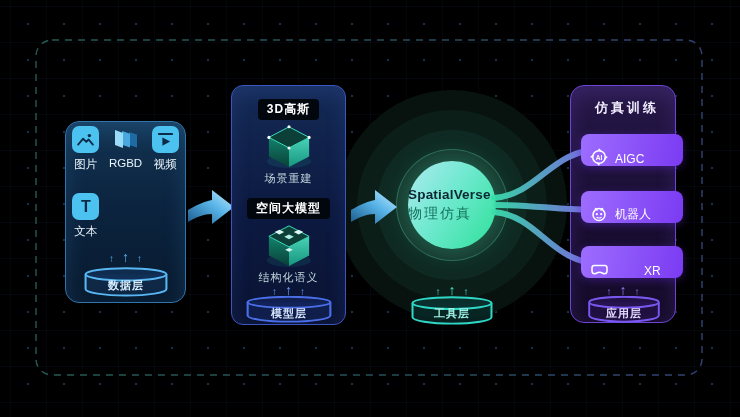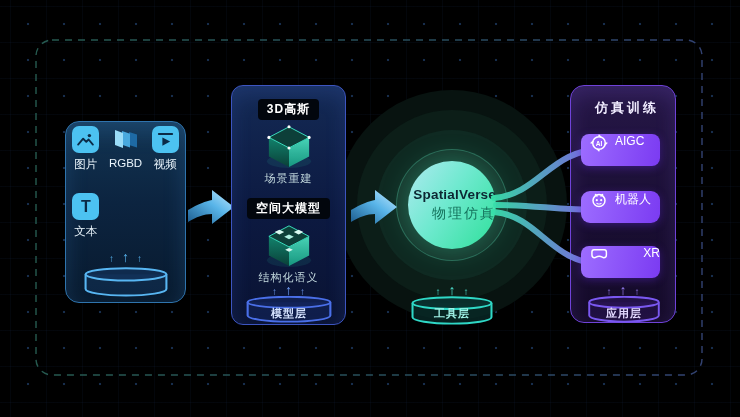--- a/index.html
+++ b/index.html
@@ -54,30 +54,30 @@
   .cyl svg{width:100%;height:100%;}
   .cyl-label{position:absolute;left:0;right:0;top:34%;text-align:center;
     font-size:11px;font-weight:700;letter-spacing:1px;}
   .arrows-up{position:absolute;display:flex;align-items:flex-end;gap:8px;
     justify-content:center;font-weight:700;line-height:1;}
   .arrows-up span{font-size:10px;}
   .arrows-up span:nth-child(2){font-size:14px;}
   
   .ring{position:absolute;border-radius:50%;}
   .core-text{position:absolute;left:0;top:0;width:100%;height:100%;
-    display:flex;flex-direction:column;align-items:flex-end;justify-content:center;}
+    display:flex;flex-direction:column;align-items:flex-start;justify-content:center;}
   .core-title{font-size:13.5px;font-weight:800;color:#0c2733;letter-spacing:.2px;}
   .core-sub{font-size:14px;color:#15735d;margin-top:3px;letter-spacing:2px;}
   
   .app-title{position:absolute;left:8px;right:0;top:13px;text-align:center;
     font-size:13px;font-weight:700;color:#f1edff;letter-spacing:3px;}
-  .app-btn{position:absolute;left:10px;width:79px;height:32px;border-radius:8px;
+  .app-btn{position:absolute;left:10px;width:102px;height:32px;border-radius:8px;
     background:linear-gradient(100deg,#9d6dff 0%,#7b3bf2 100%);
     box-shadow:0 2px 8px rgba(90,40,200,0.45);
-    display:flex;align-items:flex-start;gap:7px;padding-left:9px;box-sizing:border-box;
+    display:flex;align-items:flex-end;gap:7px;padding-left:9px;box-sizing:border-box;
     color:#fff;font-size:12px;z-index:6;}
   #connectors{z-index:5;}
 </style>
 </head>
 <body>
 
 <div id="stage">
 
   <svg class="abs" width="740" height="417" style="left:0;top:0;">
     <defs>
@@ -141,20 +141,21 @@
     <div class="arrows-up" style="left:0;right:0;top:128px;color:#58b6f2;">
       <span>↑</span>
         <span>↑</span>
         <span>↑</span>
     </div>
     <div class="cyl" style="left:17px;top:145px;width:86px;height:31px;">
       <svg viewBox="0 0 100 38" preserveAspectRatio="none">
         <path d="M3 9 v18 a47 8 0 0 0 94 0 v-18" fill="rgba(25,70,120,0.30)" stroke="#58b6f2" stroke-width="2.4"></path>
         <ellipse cx="50" cy="9" rx="47" ry="7.5" fill="rgba(20,55,100,0.55)" stroke="#58b6f2" stroke-width="2.4"></ellipse>
       </svg>
+      <div class="cyl-label" style="color:#d8efff;">数据层</div>
     </div>
   </div>
 
   <svg class="abs" width="50" height="46" style="left:186px;top:183px;">
     <defs>
       <linearGradient id="arrGrad1" x1="0" y1="1" x2="1" y2="0">
         <stop offset="0" stop-color="#1b5a8c"></stop>
           <stop offset="0.55" stop-color="#58b4e8"></stop>
           <stop offset="1" stop-color="#c9ecff"></stop>
       </linearGradient>
@@ -233,21 +234,21 @@
 
     <div class="app-btn" style="top:48px;">
       <svg width="18" height="18" viewBox="0 0 18 18">
         <circle cx="9" cy="9" r="6.3" fill="none" stroke="#fff" stroke-width="1.5"></circle>
         <path d="M9 1.2 L10.4 2.8 M16.8 9 L15.2 10.4 M9 16.8 L7.6 15.2 M1.2 9 L2.8 7.6" stroke="#fff" stroke-width="1.5" stroke-linecap="round"></path>
         <text x="9" y="11.6" text-anchor="middle" font-size="6.6" font-weight="bold" fill="#fff" font-family="Liberation Sans, sans-serif">AI</text>
       </svg>
       <span>AIGC</span>
     </div>
 
-    <div class="app-btn" style="top:105px;border-radius:9px;">
+    <div class="app-btn" style="top:105px;">
       <svg width="18" height="18" viewBox="0 0 18 18">
         <circle cx="9" cy="9.6" r="6" fill="none" stroke="#fff" stroke-width="1.5"></circle>
         <path d="M5.5 3.6 L7 5 M12.5 3.6 L11 5" stroke="#fff" stroke-width="1.5" stroke-linecap="round"></path>
         <circle cx="6.8" cy="9.2" r="1.1" fill="#fff"></circle>
         <circle cx="11.2" cy="9.2" r="1.1" fill="#fff"></circle>
         <path d="M7 12.4 Q9 13.6 11 12.4" stroke="#fff" stroke-width="1.2" fill="none" stroke-linecap="round"></path>
       </svg>
       <span>机器人</span>
     </div>
 

